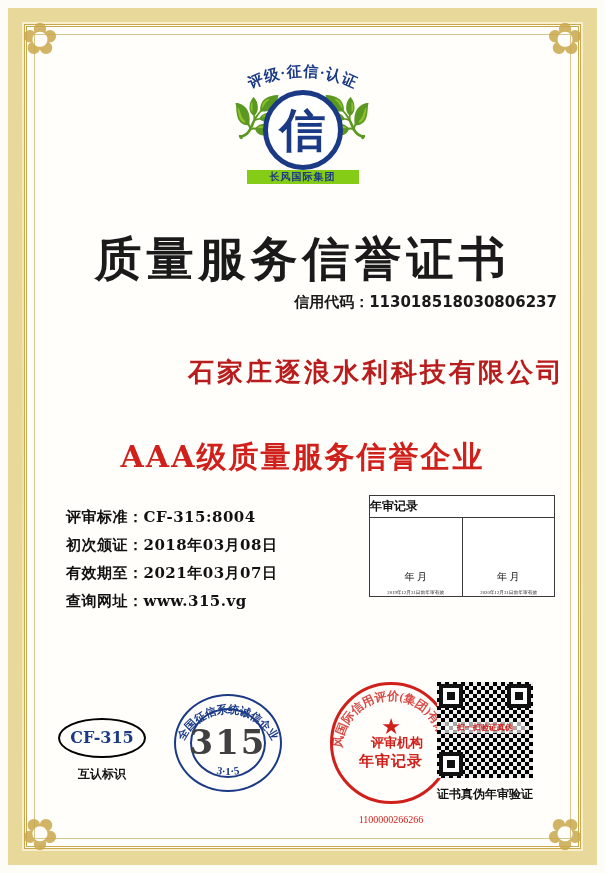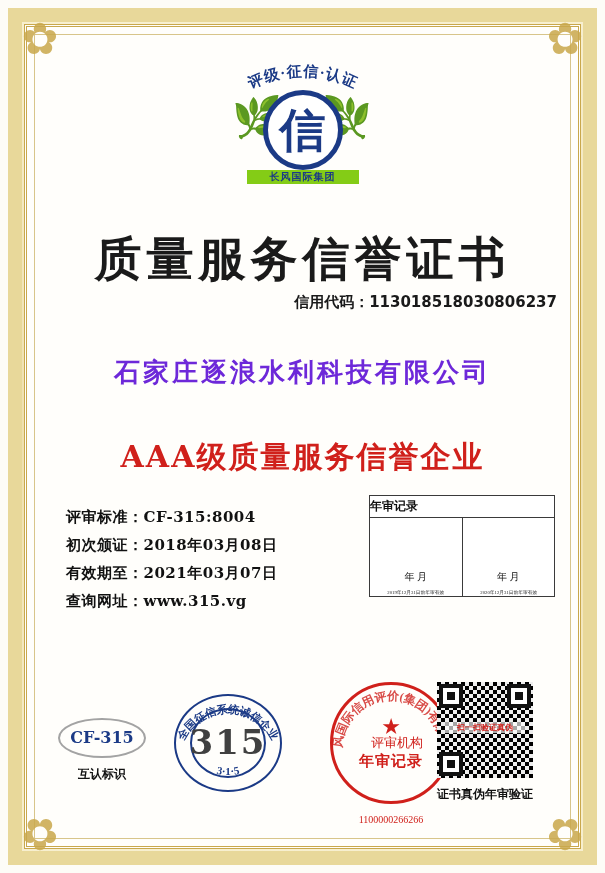--- a/index.html
+++ b/index.html
@@ -160,25 +160,25 @@
     font-weight: bold;
     color: #1a1a1a;
     font-family: "DejaVu Sans", sans-serif;
     margin-left: 22px;
   }
   .company {
     position: absolute;
     left: 0;
     top: 315px;
     width: 525px;
-    text-align: center;
+    text-align: right;
     font-size: 26px;
     font-weight: bold;
     letter-spacing: 3px;
-    color: #6d28d9;
+    color: #b91c1c;
     font-family: "DejaVu Sans", sans-serif;
   }
   .grade {
     position: absolute;
     left: 0;
     top: 383px;
     width: 525px;
     text-align: center;
     font-size: 30px;
     font-weight: bold;
@@ -263,21 +263,21 @@
   .seal-cf {
     position: absolute;
     left: 18px;
     top: 58px;
     width: 88px;
     text-align: center;
   }
   .seal-cf-oval {
     width: 88px;
     height: 40px;
-    border: 2px solid #a3a3a3;
+    border: 2px solid #000000;
     border-radius: 50%;
     box-sizing: border-box;
     line-height: 36px;
     font-size: 16px;
     font-weight: bold;
     color: #1b3a86;
     font-family: "DejaVu Serif", serif;
   }
   .seal-cf-label {
     margin-top: 8px;
@@ -345,21 +345,21 @@
     font-size: 22px;
     color: #d0201b;
     line-height: 1;
   }
   .seal-red .mid {
     position: absolute;
     left: 0; top: 52px;
     width: 134px;
     text-align: center;
     font-size: 13px;
-    font-weight: normal;
+    font-weight: bold;
     color: #d0201b;
   }
   .seal-red .mid2 {
     position: absolute;
     left: 0; top: 70px;
     width: 122px;
     text-align: center;
     font-size: 15px;
     font-weight: bold;
     color: #d0201b;

